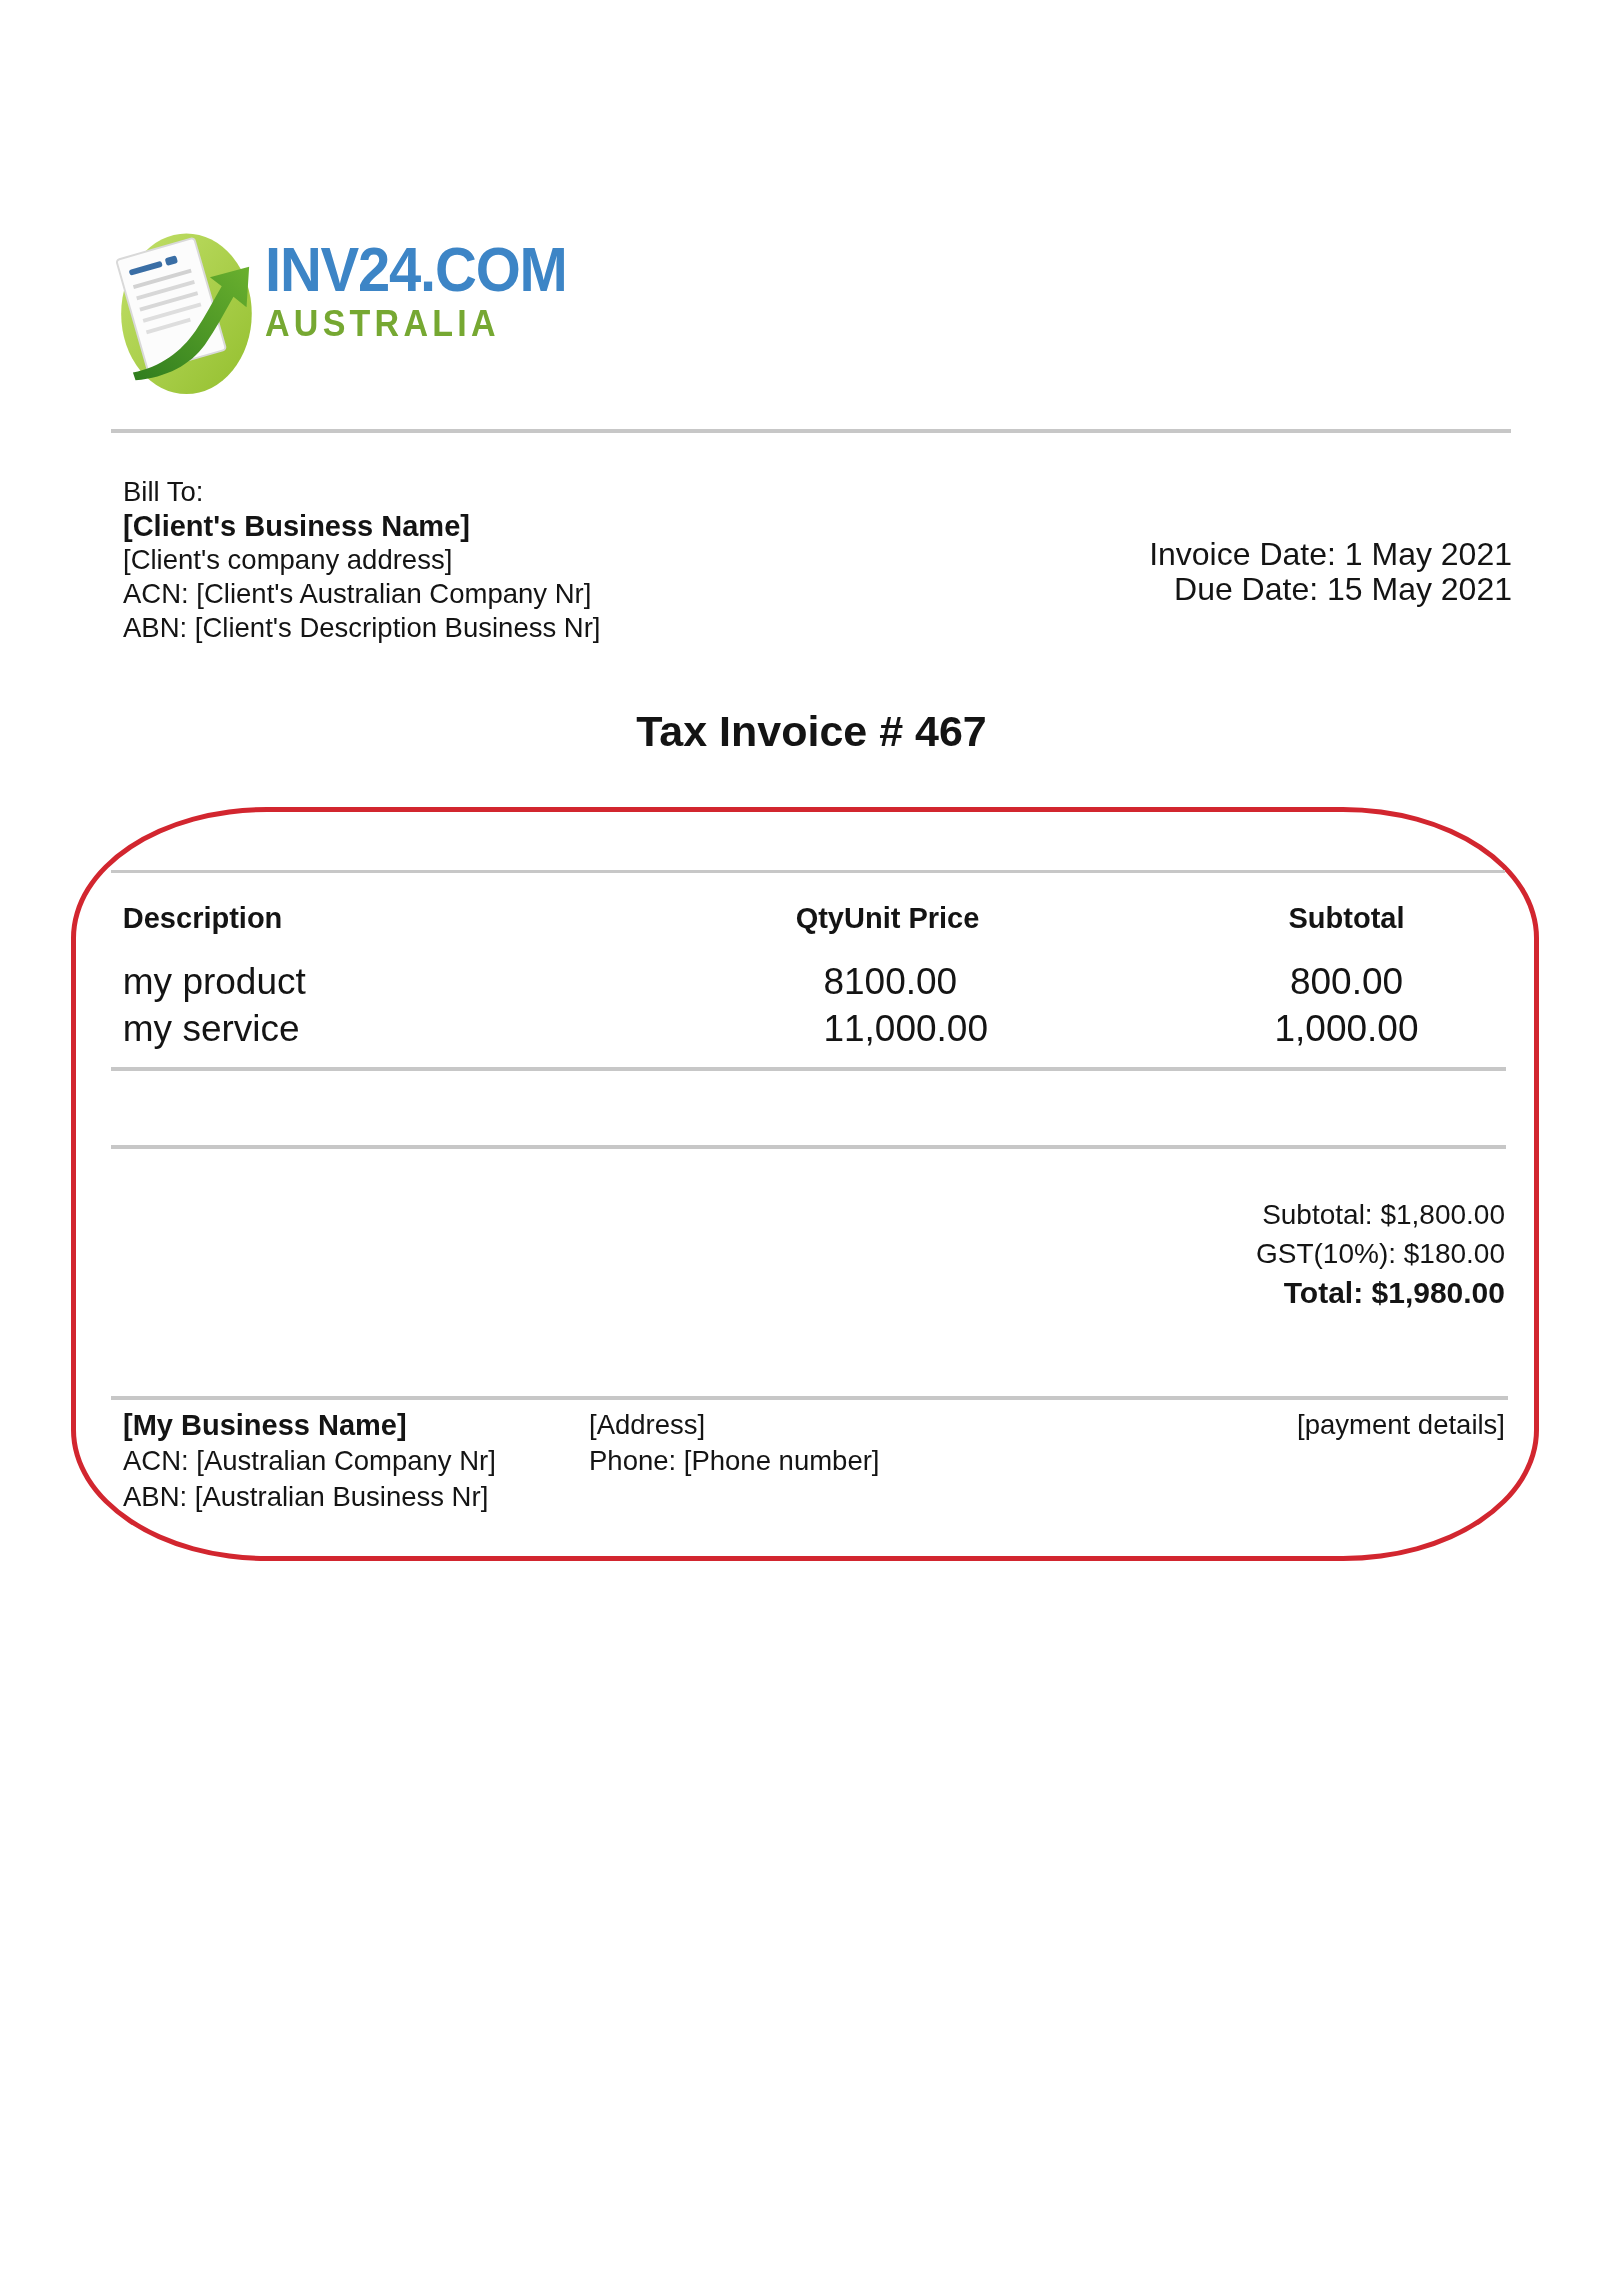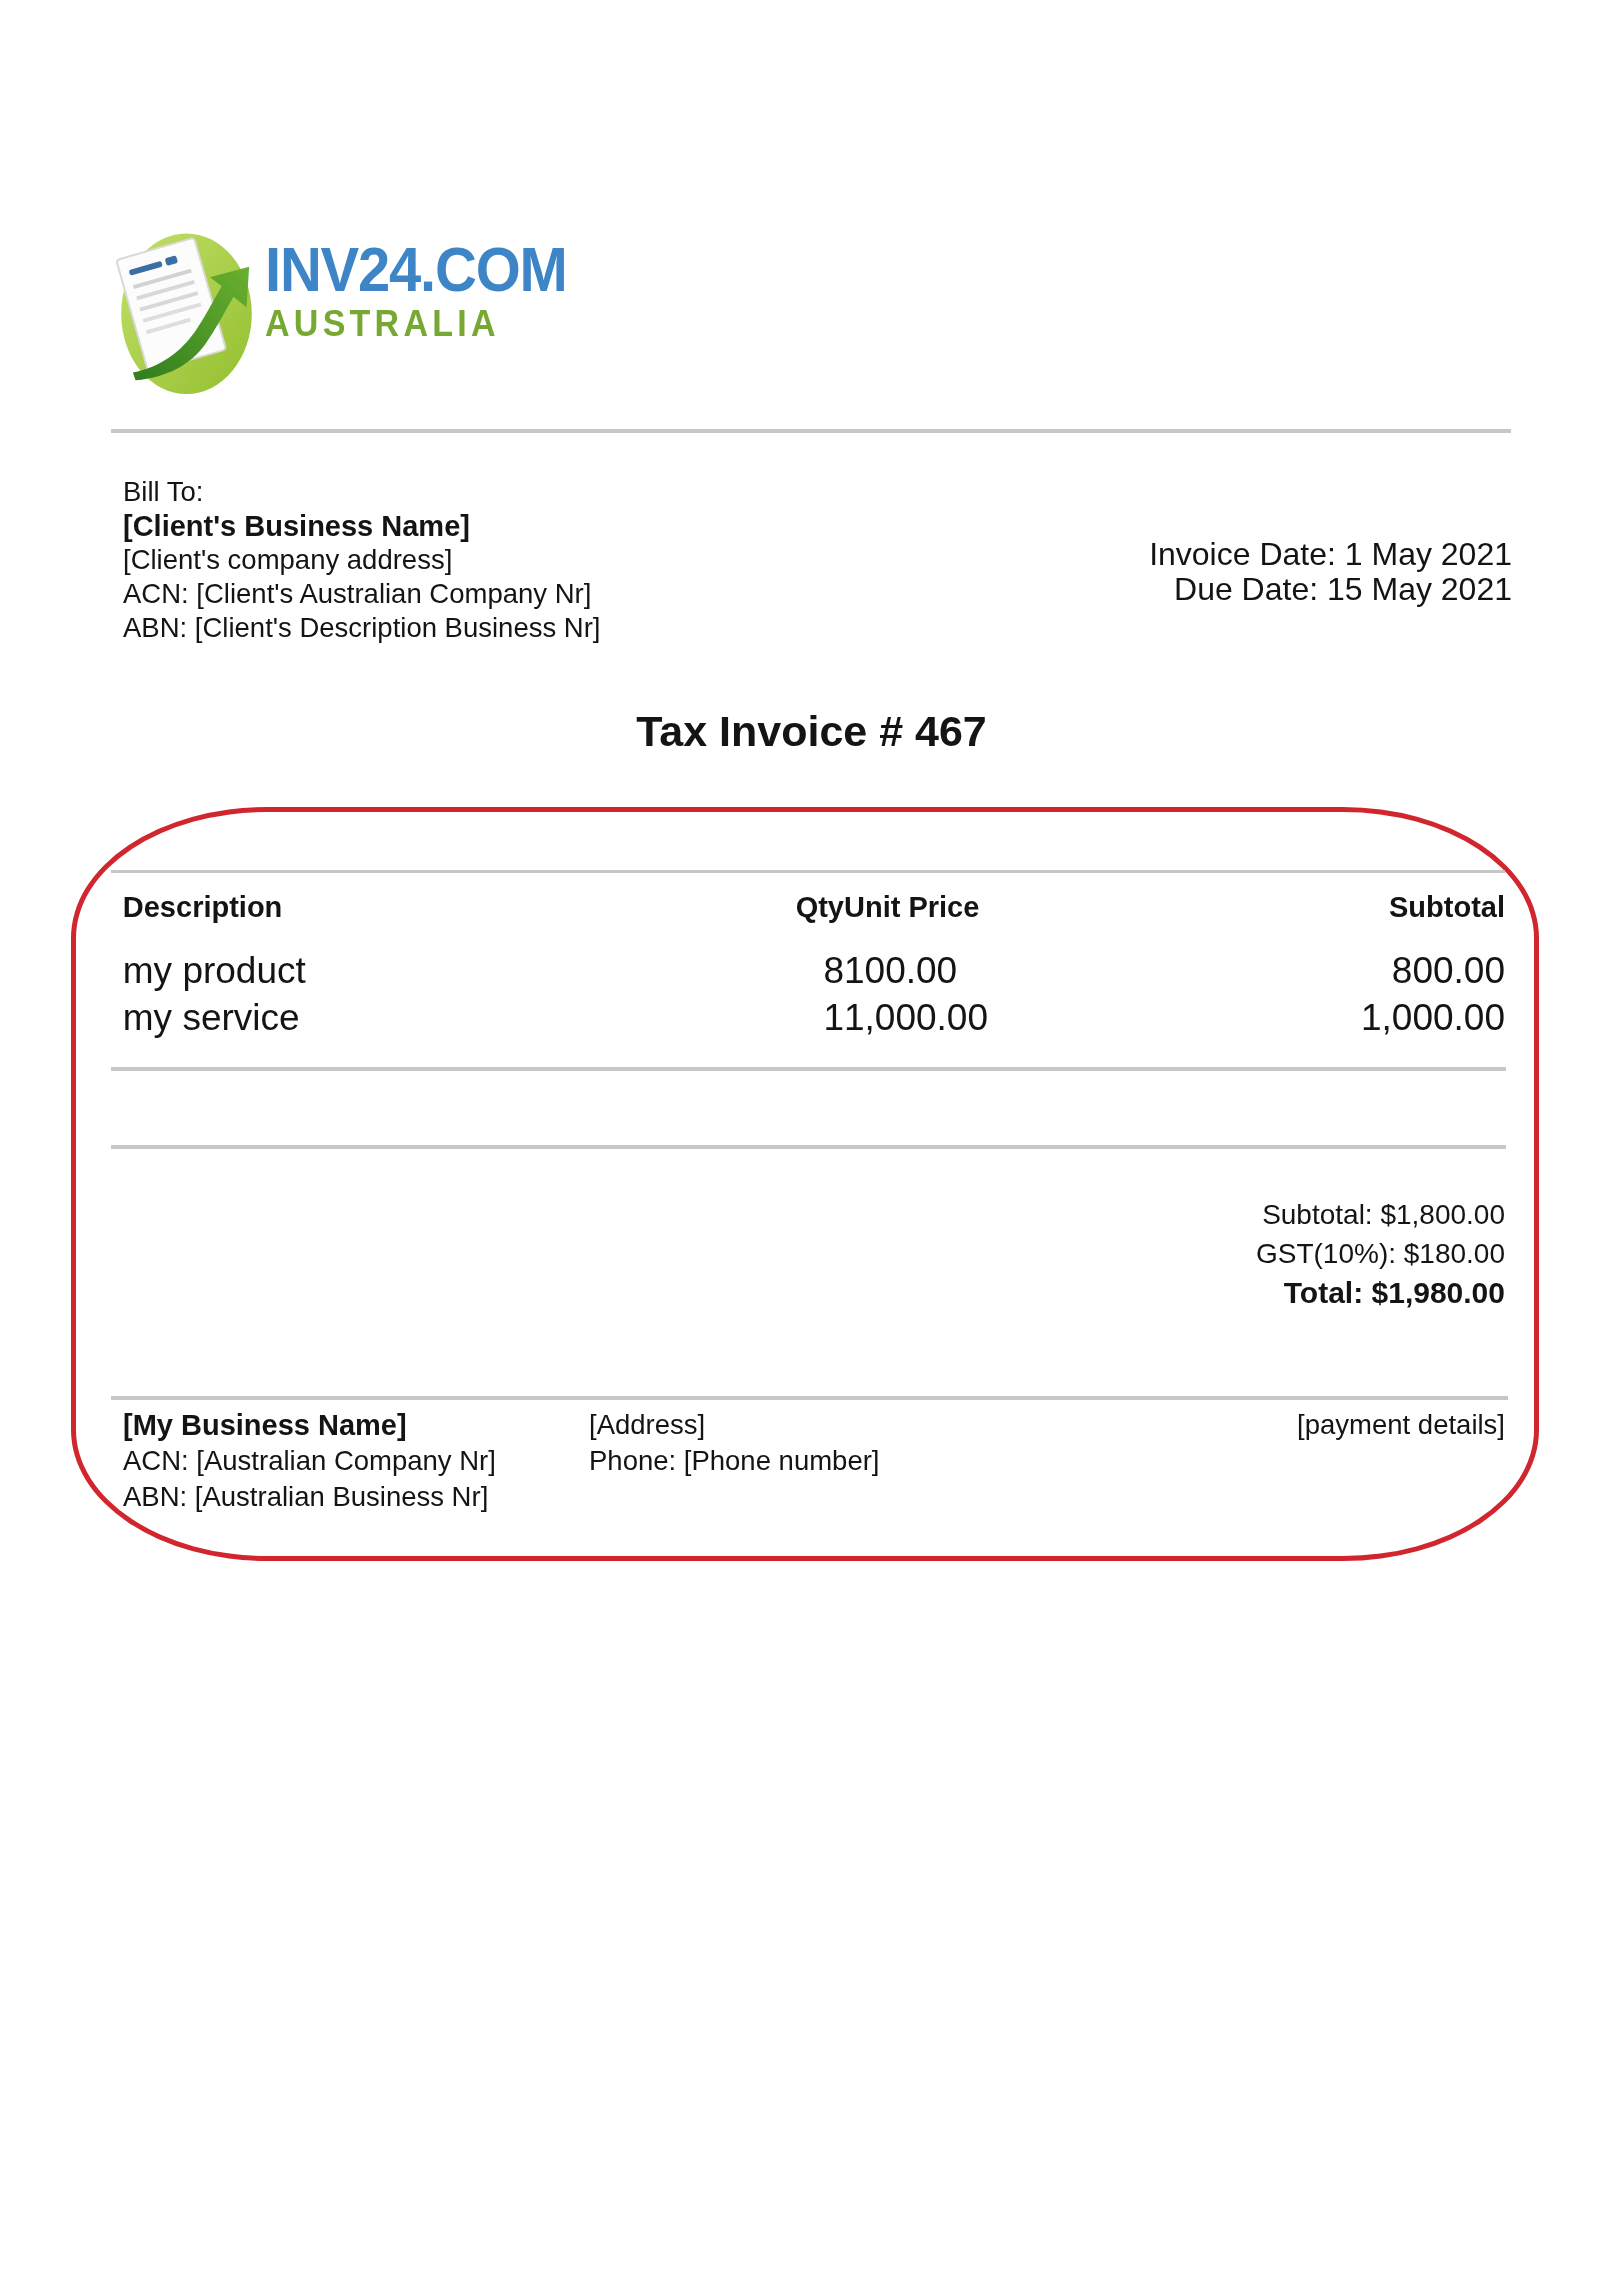--- a/index.html
+++ b/index.html
@@ -32,27 +32,27 @@
   
   .redbox{
     position:absolute;left:71px;top:807px;
     box-sizing:border-box;width:1468px;height:754px;
     border:5.2px solid #d2262f;
     border-radius:196px / 131px;
     background:transparent;
   }
   
   .items{position:absolute;left:111px;top:870px;width:1394px;}
-  .items .thead{display:flex;border-top:3.9px solid #c7c7c7;padding-top:16px;font-weight:bold;font-size:29px;line-height:37px;}
+  .items .thead{display:flex;border-top:3.9px solid #c7c7c7;padding-top:27px;font-weight:bold;font-size:29px;line-height:37px;}
   .items .trow{display:flex;font-size:37px;line-height:34px;height:47px;align-items:center;}
   .items .rows{margin-top:21px;}
   .c-desc{width:622px;padding-left:11.8px;box-sizing:border-box;text-align:left;}
   .c-qty{width:111px;text-align:right;}
   .c-unit{width:344px;text-align:left;}
-  .c-sub{width:317px;text-align:right;}
+  .c-sub{width:317px;text-align:center;}
   
   .words{position:absolute;left:123px;top:1091px;font-size:27.5px;line-height:34px;color:#c9c9c9;letter-spacing:0.7px;}
   
   .totals{position:absolute;right:118px;top:1195px;text-align:right;font-size:28px;line-height:39px;}
   .totals .grand{font-weight:bold;font-size:30px;}
   
   .footer{position:absolute;left:123px;top:1407px;width:1382px;display:flex;font-size:27.5px;line-height:36px;}
   .f-col1{width:466px;}
   .f-col1 .bold{font-weight:bold;font-size:29px;}
   .f-col2{flex:1 1 auto;}

